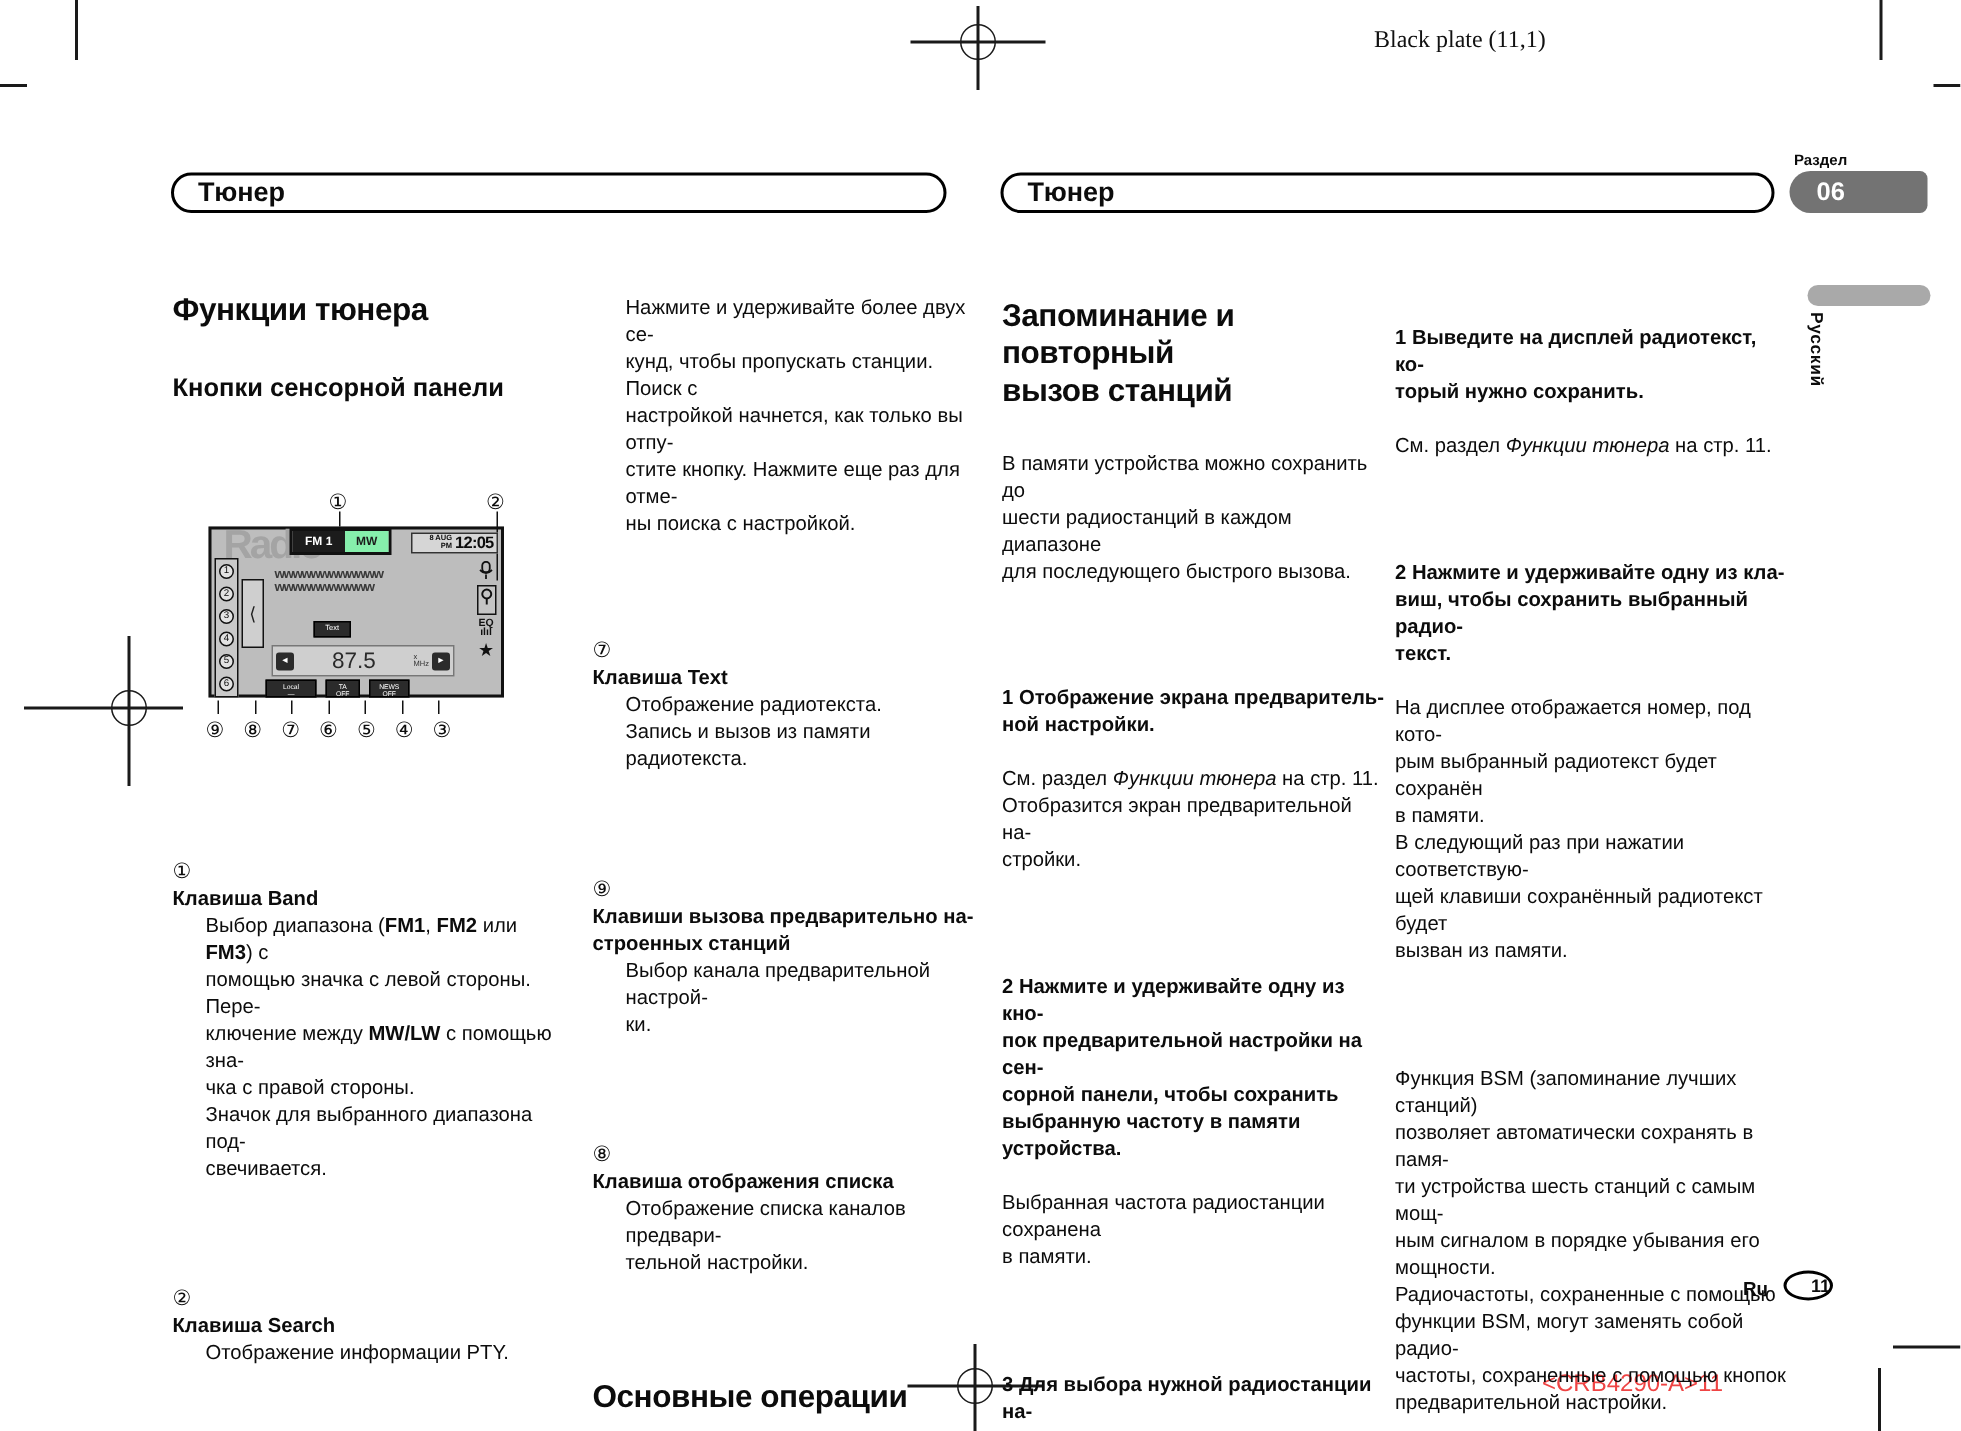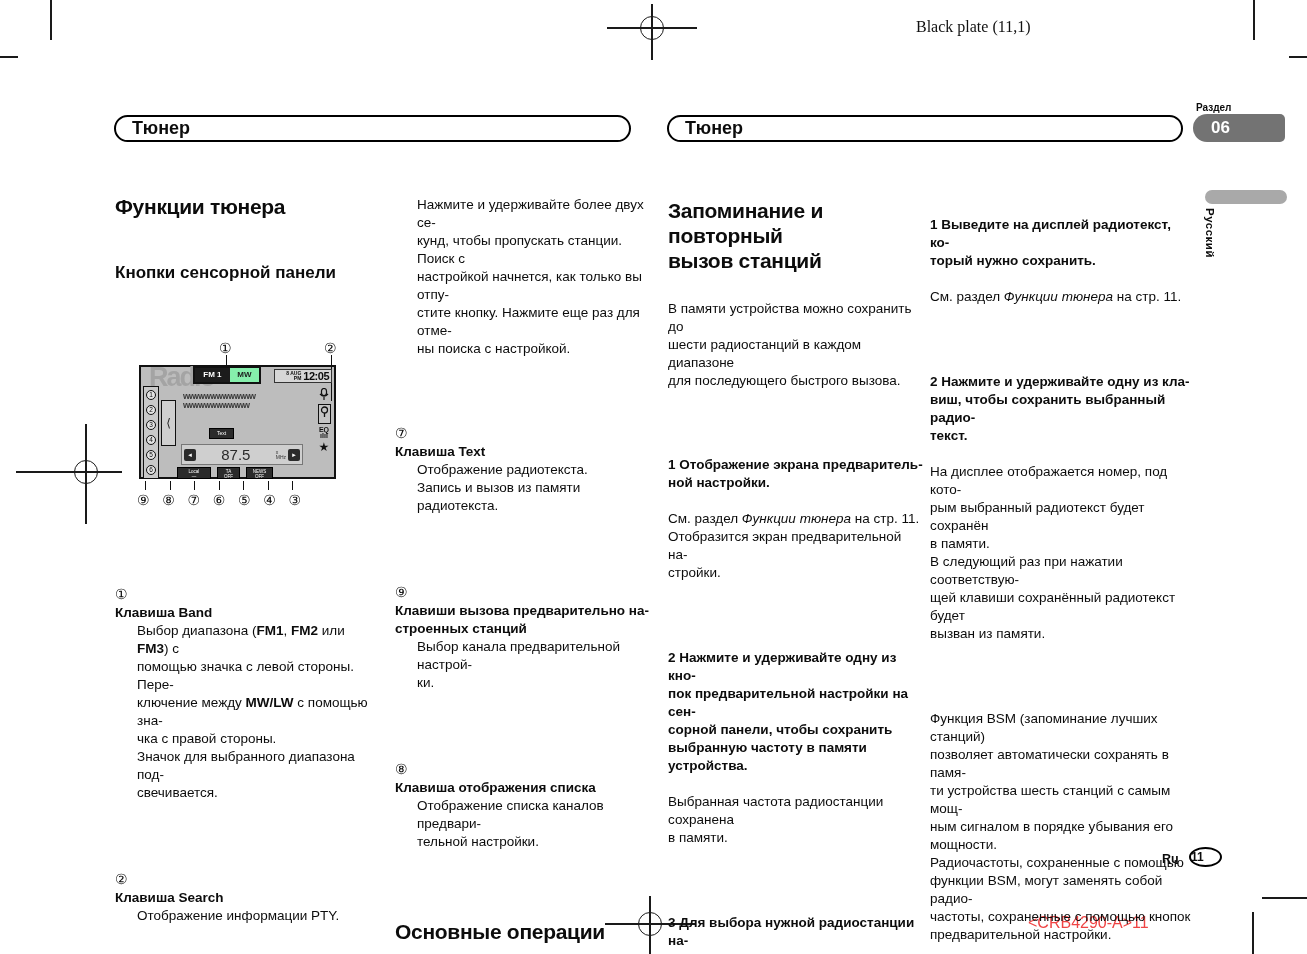--- a/index.html
+++ b/index.html
@@ -22,32 +22,32 @@
   .sec-label { position:absolute; left:1196px; top:102px; font-size:10px; font-weight:bold; }
   .sec-badge { position:absolute; left:1193px; top:114px; width:92px; height:28px; background:#737373;
                border-radius:14px 5px 5px 14px; color:#fff; font-weight:bold; font-size:17px;
                display:flex; align-items:center; padding-left:18px; }
   .lang-tab { position:absolute; left:1205px; top:190px; width:82px; height:14px; background:#a9a9a9; border-radius:7px; }
   .lang-vert { position:absolute; left:1204px; top:208px; writing-mode:vertical-rl; font-size:11.5px; font-weight:bold; letter-spacing:0.5px; }
 
   
   .ru-label { position:absolute; left:1162px; top:852px; font-size:12.5px; font-weight:bold; }
   .pg-oval { position:absolute; left:1189px; top:847px; width:33px; height:20px; border:2px solid #000; border-radius:50%;
-             display:flex; align-items:center; justify-content:flex-start; font-size:12px; font-weight:bold; }
+             display:flex; align-items:center; justify-content:flex-end; font-size:12px; font-weight:bold; }
   .foot-code { position:absolute; left:1028px; top:914px; font-size:16px; color:#ef4444; }
 
   
   .col { position:absolute; font-size:13.5px; line-height:18px; white-space:pre-line; }
   #col1 { left:115px; top:176px; width:260px; }
   #col2 { left:395px; top:178px; width:262px; }
   #col3 { left:668px; top:180px; width:256px; }
   #col4 { left:930px; top:180px; width:263px; }
 
   h2.sec { font-size:21px; line-height:25px; font-weight:bold; margin:0 0 9px 0; letter-spacing:-0.3px; }
-  h3.sub { font-size:17px; line-height:21px; font-weight:bold; margin:16px 0 10px 0; }
+  h3.sub { font-size:17px; line-height:21px; font-weight:bold; margin:2px 0 10px 0; }
   .mt { margin-top:20px; }
   .para { margin:0 0 12px 0; }
 
   .item { margin:0 0 14px 0; }
   .item .inum { font-size:14px; }
   .item .ititle { font-weight:bold; }
   .item .ibody { margin-left:22px; }
 
   .step { margin:0 0 13px 0; }
   .step .stitle { font-weight:bold; }

